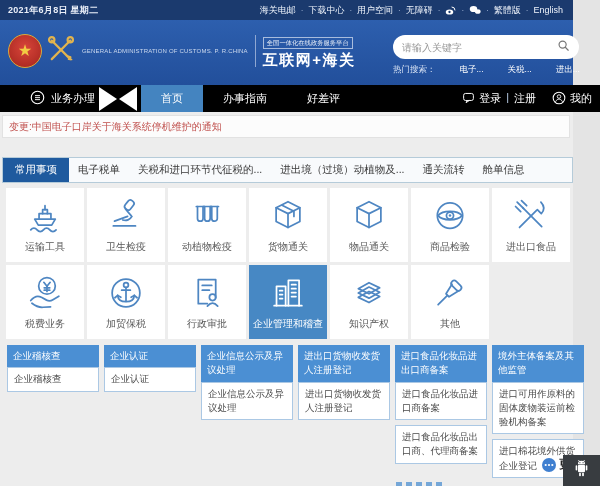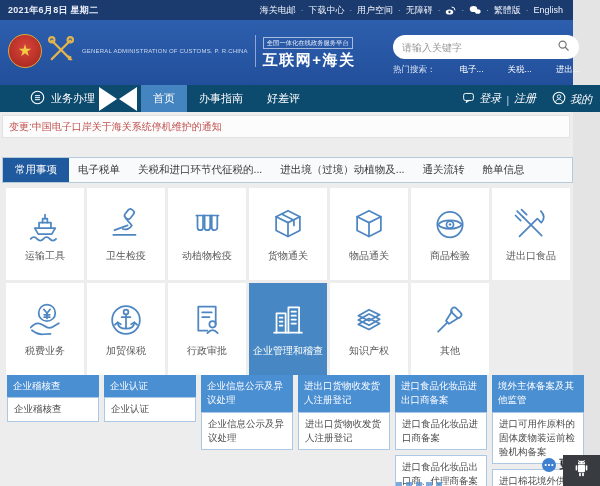--- a/index.html
+++ b/index.html
@@ -35,55 +35,55 @@
 
   .search-area { position:absolute; left:393px; top:15px; width:186px; }
   .search-pill { height:24px; background:#fff; border-radius:12px; display:flex; align-items:center; padding:0 9px; }
   .search-pill input { border:none; outline:none; flex:1; font-size:10px; color:#333; background:transparent;
                        font-family:"Liberation Sans", sans-serif; }
   .search-pill input::placeholder { color:#999; }
   .hot { margin-top:5px; font-size:8.5px; color:#d8e3f4; display:flex; gap:6px; white-space:nowrap; }
   .hot a { color:#fff; text-decoration:none; cursor:pointer;padding-left:18px; }
 
   
-  .mainnav { position:relative; z-index:1; width:600px; height:27px; background:#0c4a6e; color:#fff;
+  .mainnav { position:relative; z-index:1; width:600px; height:27px; background:#000000; color:#fff;
              display:flex; align-items:stretch; font-size:11px; padding-left:30px; }
   .nav-left { display:flex; align-items:center; gap:6px; }
   .bowtie { display:flex; align-items:center; margin:0 4px; }
-  .nav-item { display:flex; align-items:center; padding:0 12px; cursor:pointer; }
+  .nav-item { display:flex; align-items:center; padding:0 20px; cursor:pointer; }
   .nav-item.active { background:#4484c0; }
   .nav-right { margin-left:auto; display:flex; align-items:center; padding-right:8px; }
-  .login-group, .mine-group { display:flex; align-items:flex-end; gap:4px; cursor:pointer;font-style:italic; }
+  .login-group, .mine-group { display:flex; align-items:flex-start; gap:4px; cursor:pointer; }
   .mine-group { margin-left:16px; }
   .nav-sep { color:#bcd0ea; margin:0 1px; }
 
   
   .notice { margin:3px 0 0 2px; width:568px; height:23px; background:#fcfcfc; border:1px solid #e2e2e2;
             display:flex; align-items:center; padding-left:6px; font-size:10px; color:#c0504d; }
   .notice span { cursor:pointer; }
 
   
   .tabstrip { margin:19px 0 0 2px; width:571px; height:26px; border:1px solid #b5cbd9; background:#f8fafc;
               display:flex; align-items:stretch; font-size:10.5px; color:#3a3a3a; }
   .tab { display:flex; align-items:center; padding:0 9px; cursor:pointer; white-space:nowrap; }
   .tab.active { background:#1f5a9e; color:#fff; padding:0 12px; }
 
   
   .grid { position:relative; z-index:1; margin-top:5px; padding-left:6px; width:580px;
           display:flex; flex-wrap:wrap; gap:3px; }
-  .tile { width:78px; height:92px; background:#fff; display:flex; flex-direction:column;
+  .tile { width:78px; height:74px; background:#fff; display:flex; flex-direction:column;
           align-items:center; justify-content:center; gap:5px; cursor:pointer; }
   .tile .icon { height:38px; display:flex; align-items:center; justify-content:center; color:#4e86c2; }
   .tile .label { font-size:10px; color:#595959; white-space:nowrap; }
   .tile.active { background:#4788c4; }
   .tile.active .icon, .tile.active .label { color:#fff; }
   .ic { fill:none; stroke:currentColor; stroke-width:2.2; stroke-linecap:round; stroke-linejoin:round; }
 
   
-  .submenu { position:relative; z-index:1; margin-top:0; padding-left:7px; display:flex; gap:5px; align-items:flex-start; }
+  .submenu { position:relative; z-index:1; margin-top:6px; padding-left:7px; display:flex; gap:5px; align-items:flex-start; }
   .sm-col { width:92px; display:flex; flex-direction:column; }
   .sm-header { background:#4b8fd3; color:#fff; font-size:9.5px; line-height:1.5; padding:4px 6px; cursor:pointer; }
   .sm-item { background:#fff; border:1px solid #abc8e4; color:#4a4a4a; font-size:9.5px; line-height:1.5;
              padding:4px 6px; cursor:pointer; }
   .sm-item + .sm-item { margin-top:5px; }
 
   
   .more { position:absolute; left:542px; top:456px; z-index:2; display:flex; align-items:center; gap:3px;
           font-size:12px; font-weight:bold; color:#1f1f1f; cursor:pointer; }
   .more-circle { width:14px; height:14px; border-radius:50%; background:#3f7fd0;

